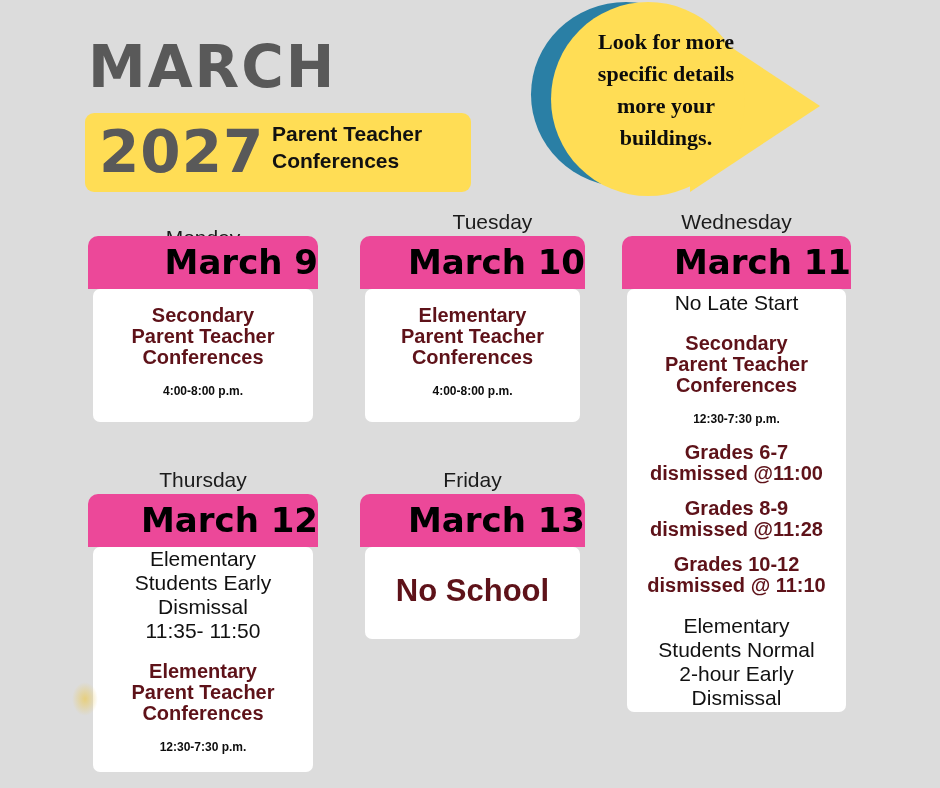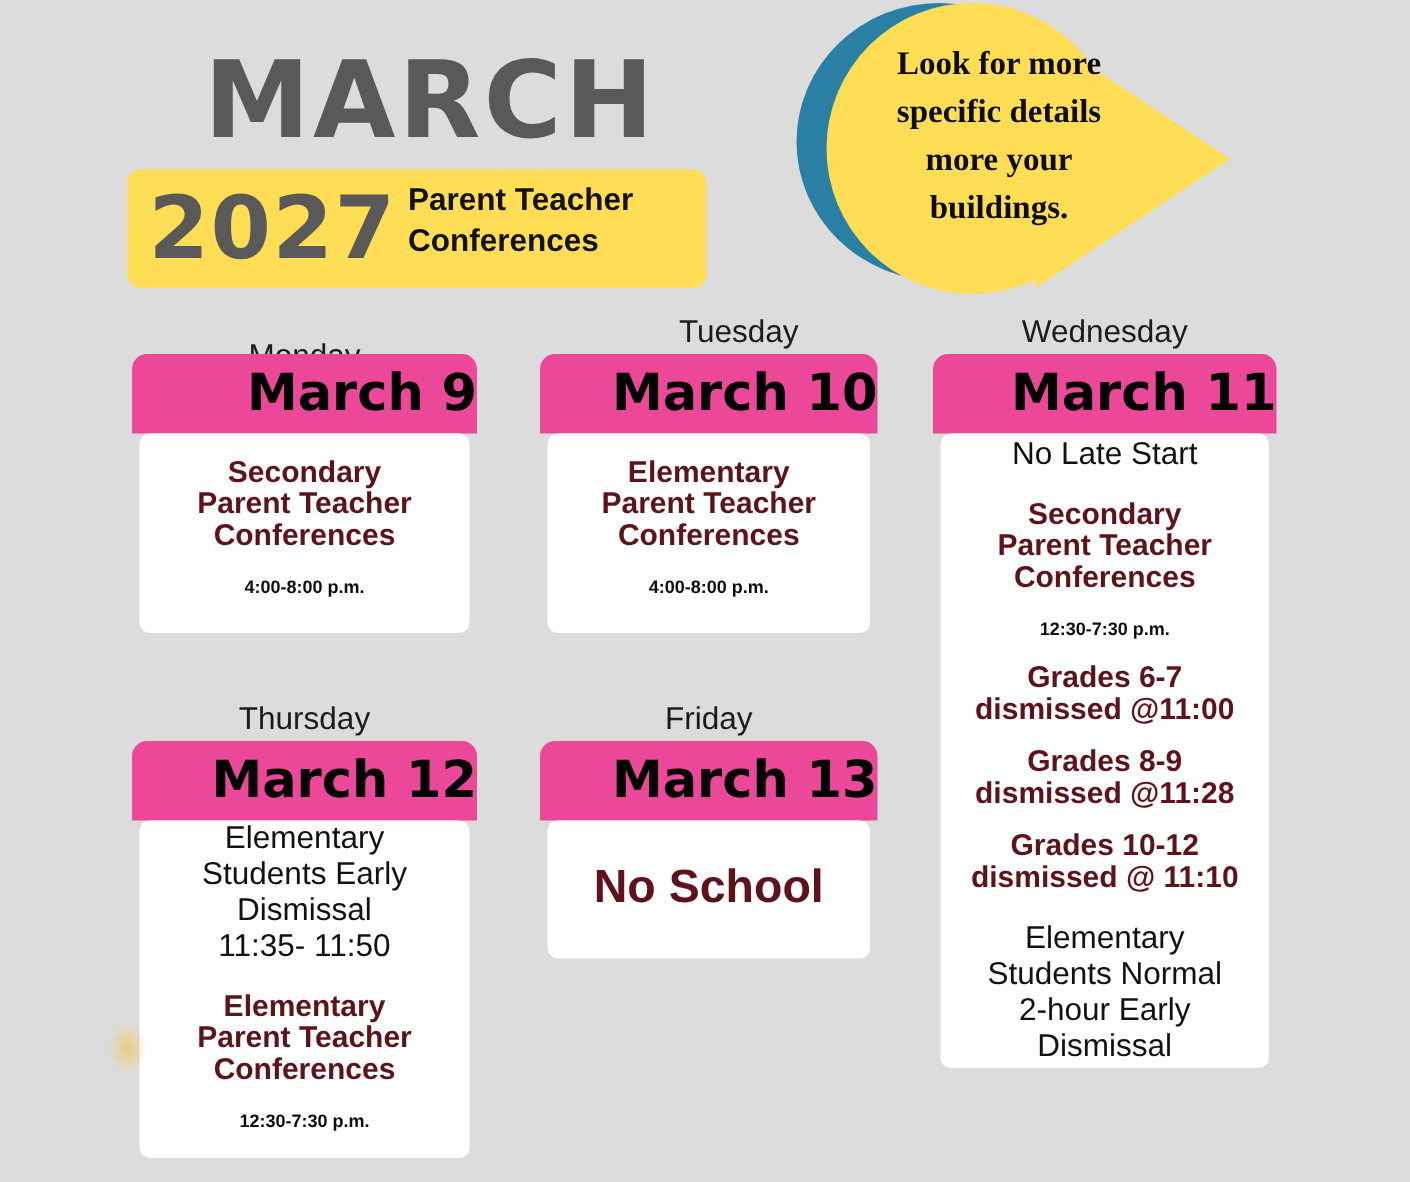--- a/index.html
+++ b/index.html
@@ -20,27 +20,26 @@
     position: relative;
     width: 940px;
     height: 788px;
   }
 
   
   .title-month {
     position: absolute;
     left: 88px;
     top: 28px;
-    font-size: 71px;
+    font-size: 58px;
     line-height: 78px;
     font-weight: bold;
     letter-spacing: 2px;
     color: #595959;
     font-family: "DejaVu Sans", sans-serif;
-    margin-left: 48px;
   }
 
   .year-banner {
     position: absolute;
     left: 85px;
     top: 113px;
     width: 386px;
     height: 79px;
     background: #ffdd55;
     border-radius: 9px;

